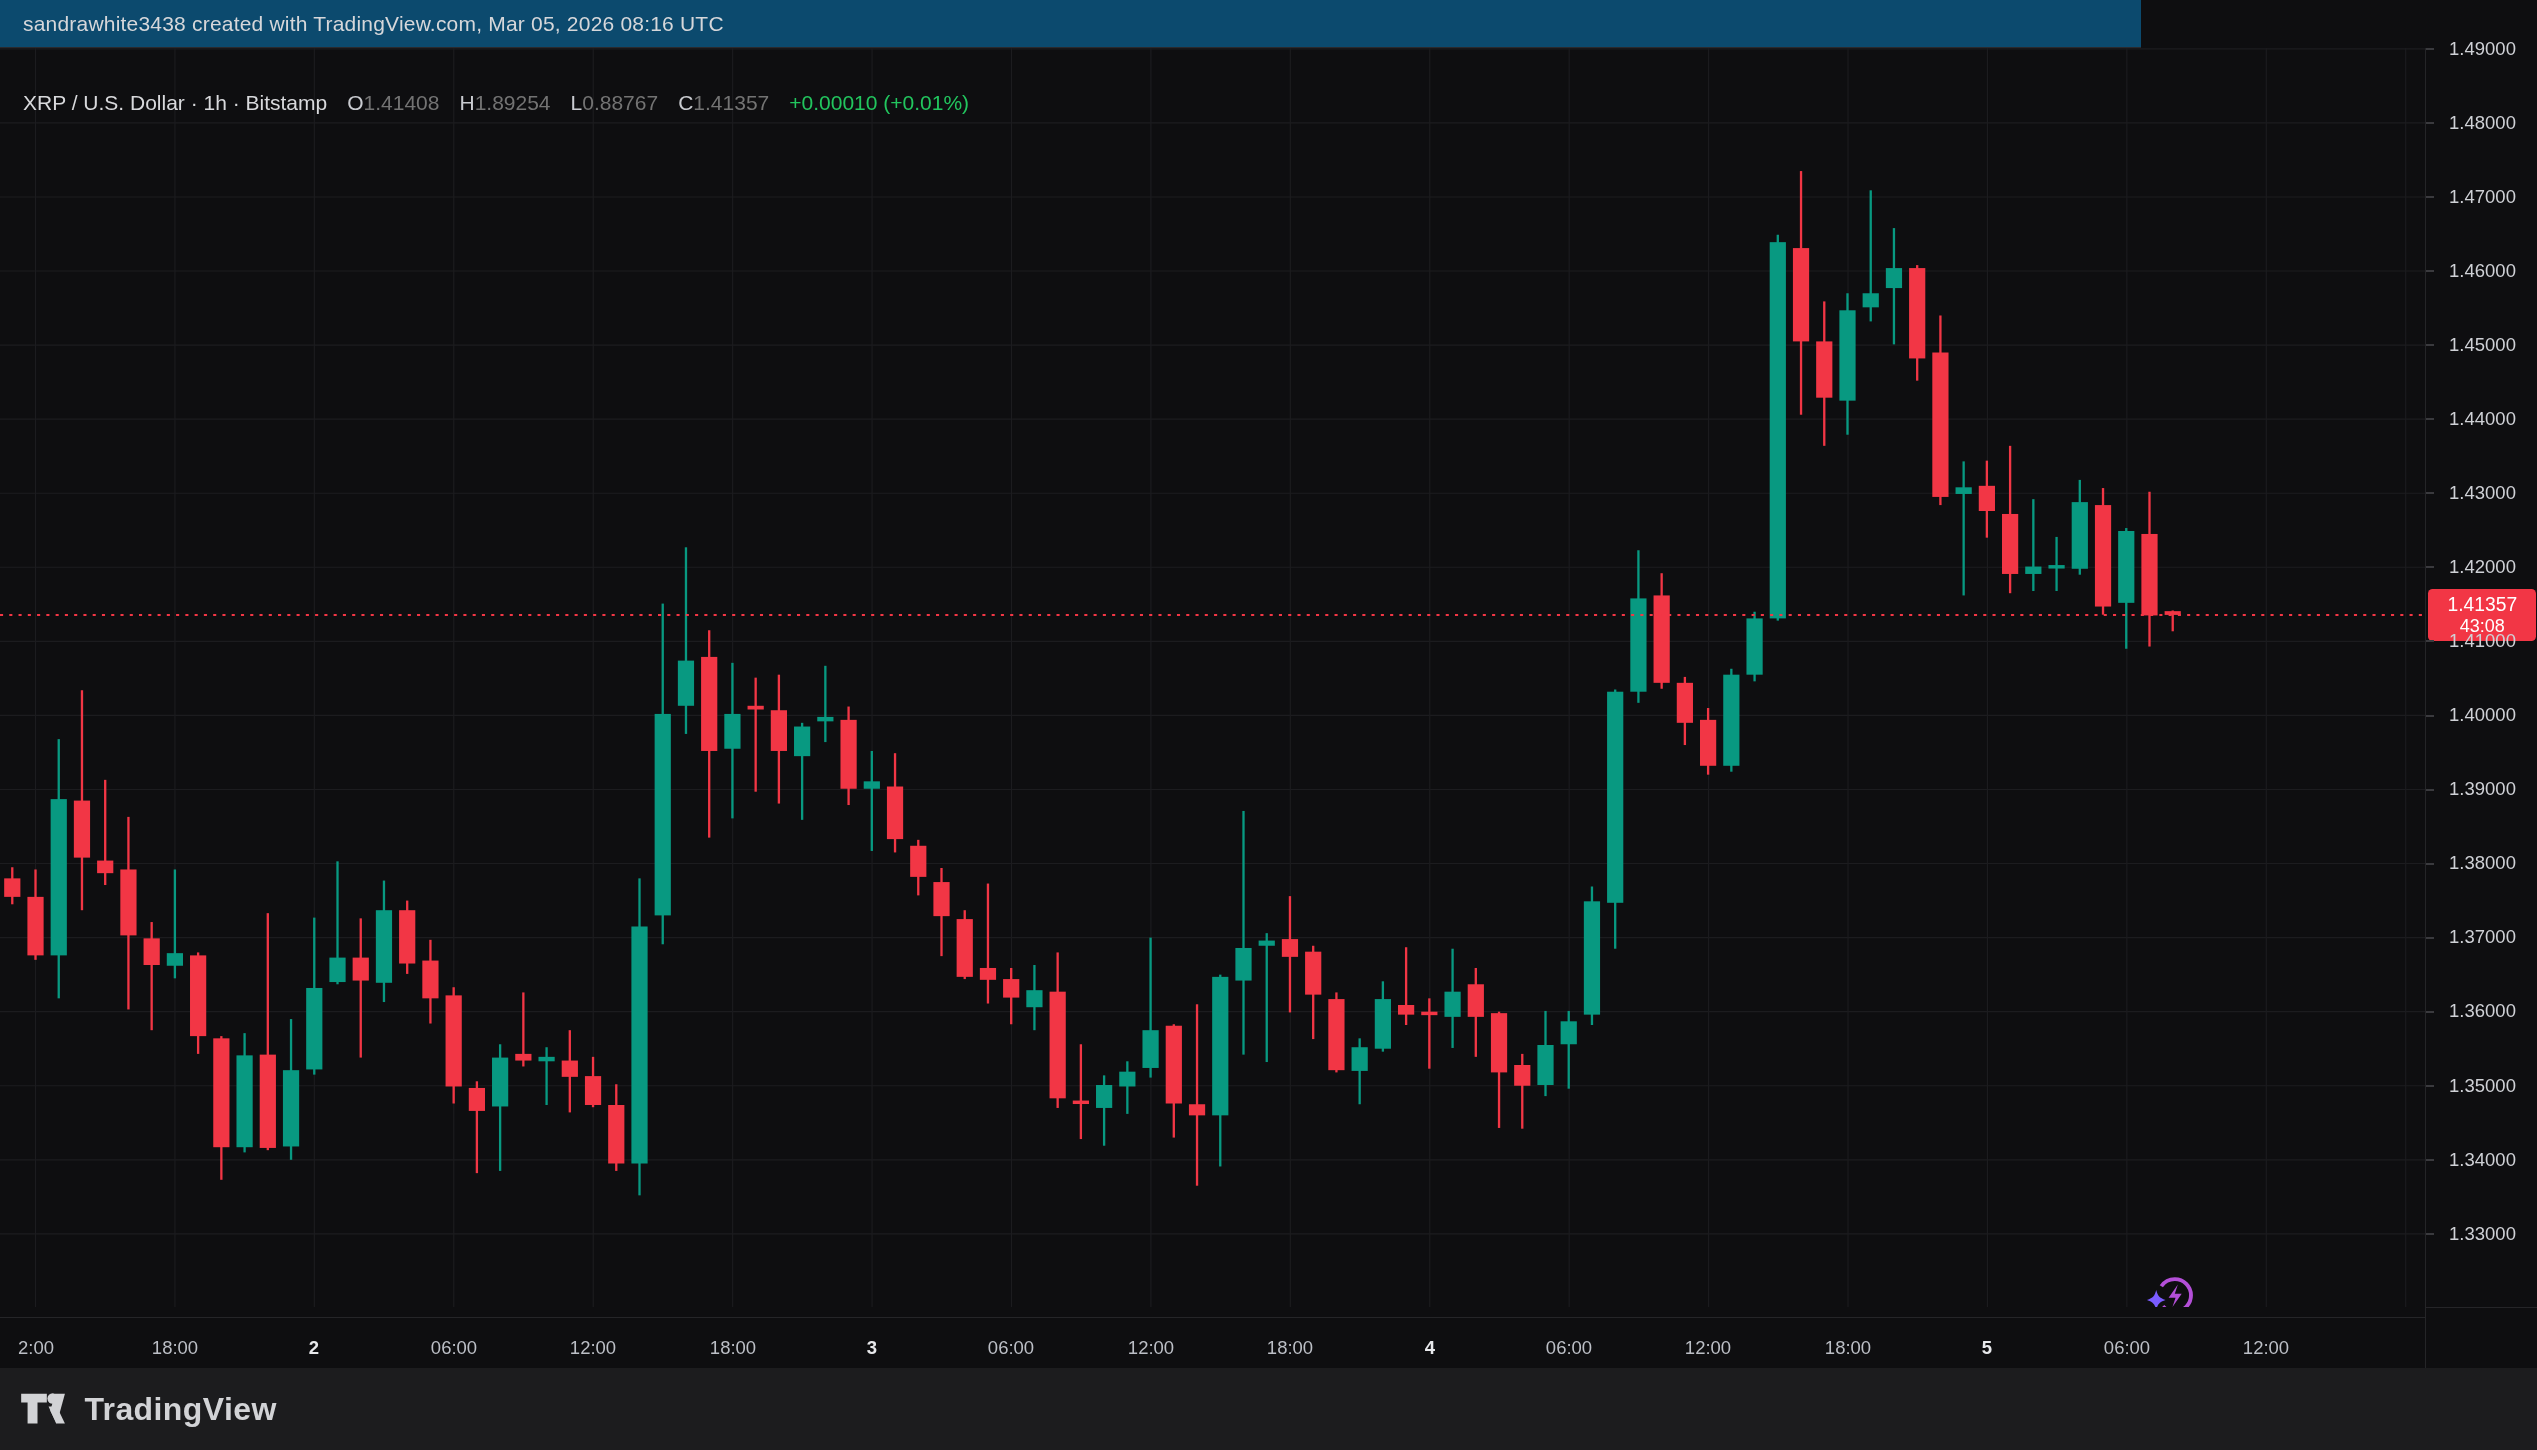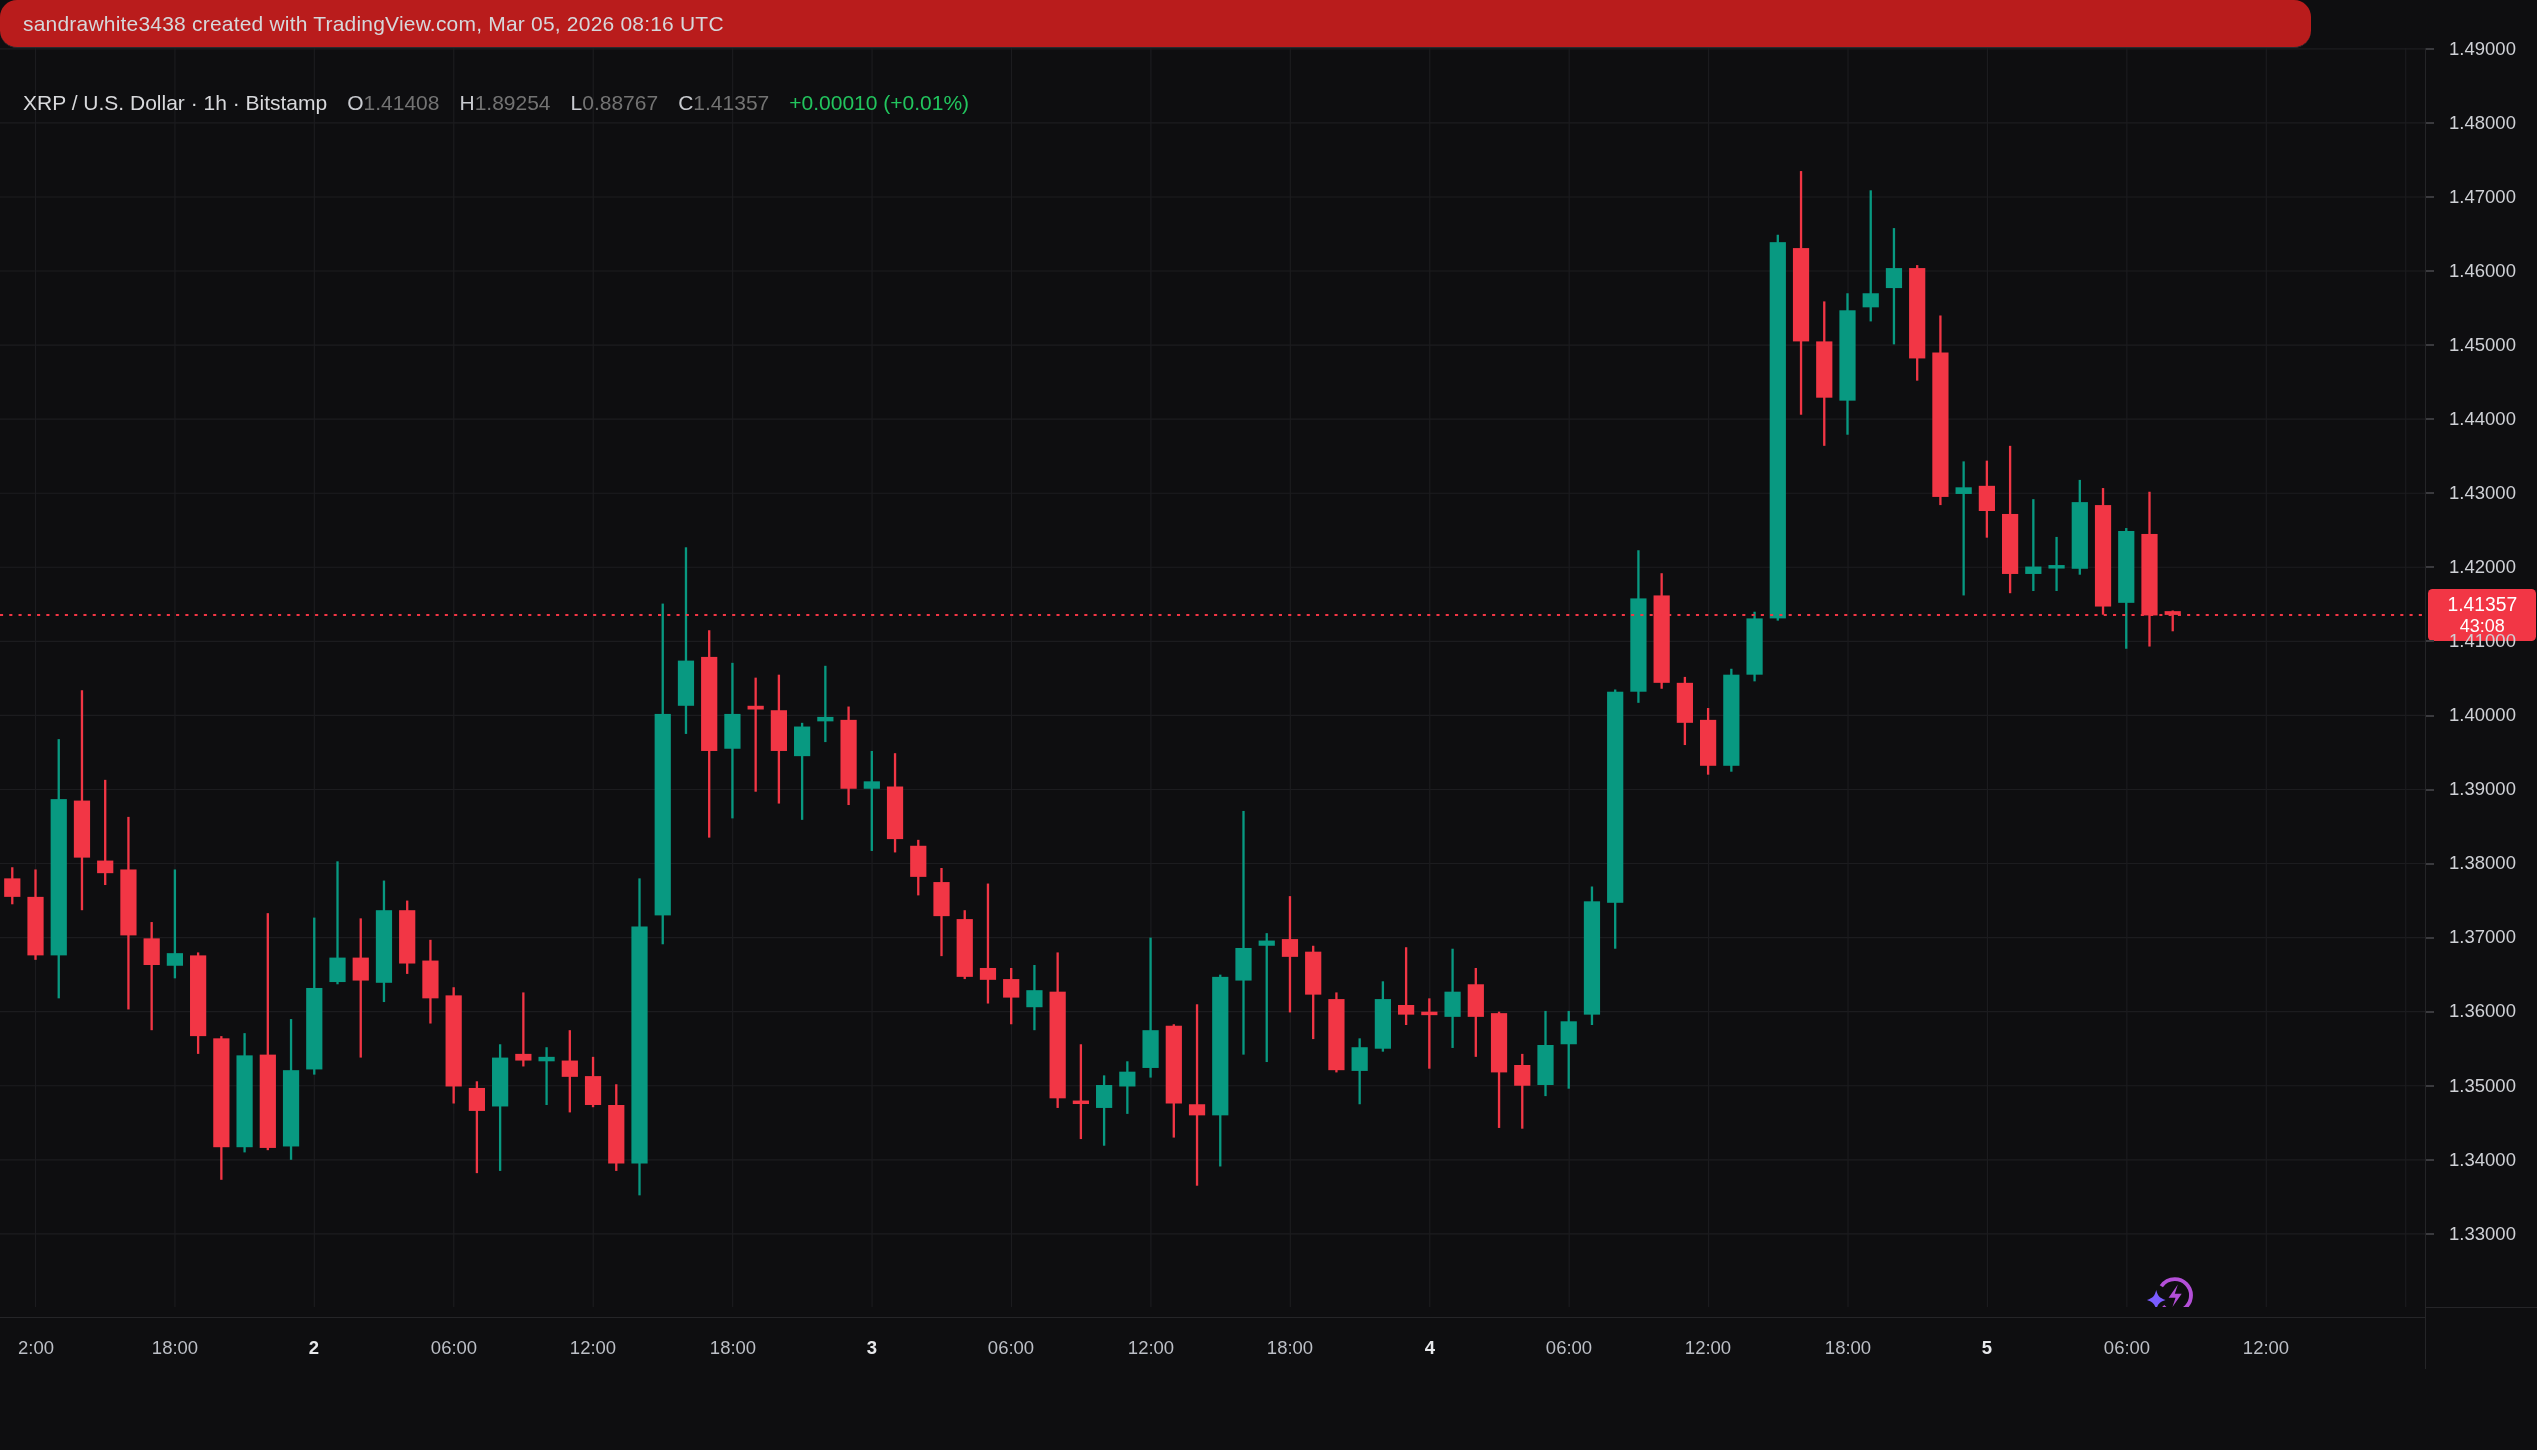--- a/index.html
+++ b/index.html
@@ -1,20 +1,20 @@
 <!DOCTYPE html>
 <html style="font-size:12.4px"><head>
 <meta charset="utf-8">
 <style>
   html,body{margin:0;padding:0;background:#000;}
   #page{position:relative;width:2538px;height:1450px;background:#0e0e10;overflow:hidden;
         font-family:"Liberation Sans",sans-serif;}
   
-  #topbar{position:absolute;left:0;top:0;width:2311px;height:48px;background:#b91c1c;
-          border-bottom:1.5px solid #2a2a2e;box-sizing:border-box;display:flex;align-items:center;border-radius:17px;}
+  #topbar{position:absolute;left:0;top:0;width:2141px;height:48px;background:#0c4a6e;
+          border-bottom:1.5px solid #2a2a2e;box-sizing:border-box;display:flex;align-items:center;}
   #topbar .title{color:#d6d7da;font-size:21px;padding-left:23px;letter-spacing:0.2px;}
   
   #chart-wrap{position:absolute;left:0;top:48px;width:2425px;height:1259px;background:#0e0e10;}
   #chart-svg{position:absolute;left:0;top:0;}
   
   #legend{position:absolute;left:23px;top:15.4px;display:flex;align-items:baseline;gap:20px;
           font-size:21px;white-space:nowrap;margin-top:28px;}
   #legend .sym{color:#d8d9dc;}
   #legend .pair{display:flex;gap:20px;}
   #legend .item .k{color:#c9cbd0;}
@@ -542,15 +542,28 @@
       <div class="ta-label day" style="left: 1430px;">4</div>
       <div class="ta-label" style="left: 1569px;">06:00</div>
       <div class="ta-label" style="left: 1708px;">12:00</div>
       <div class="ta-label" style="left: 1848px;">18:00</div>
       <div class="ta-label day" style="left: 1987px;">5</div>
       <div class="ta-label" style="left: 2127px;">06:00</div>
       <div class="ta-label" style="left: 2266px;">12:00</div>
     </div>
   <div id="axis-corner"></div>
 
+  <div id="footer">
+    <div id="logo">
+      <svg width="49" height="45" viewBox="0 0 84 58">
+        <g fill="#d2d3d6">
+          <path d="M2 2 h44 v15 h-16 v36 h-17 v-36 h-11 z"></path>
+          <circle cx="56" cy="10" r="9"></circle>
+          <path d="M49 24 l13 29 h15 l-14 -29 z"></path>
+          <path d="M63 53 l14 -51 h-17 l-8 29 z"></path>
+        </g>
+      </svg>
+      <span class="word">TradingView</span>
+    </div>
+  </div>
 
 </div>
 
 
 </body></html>

